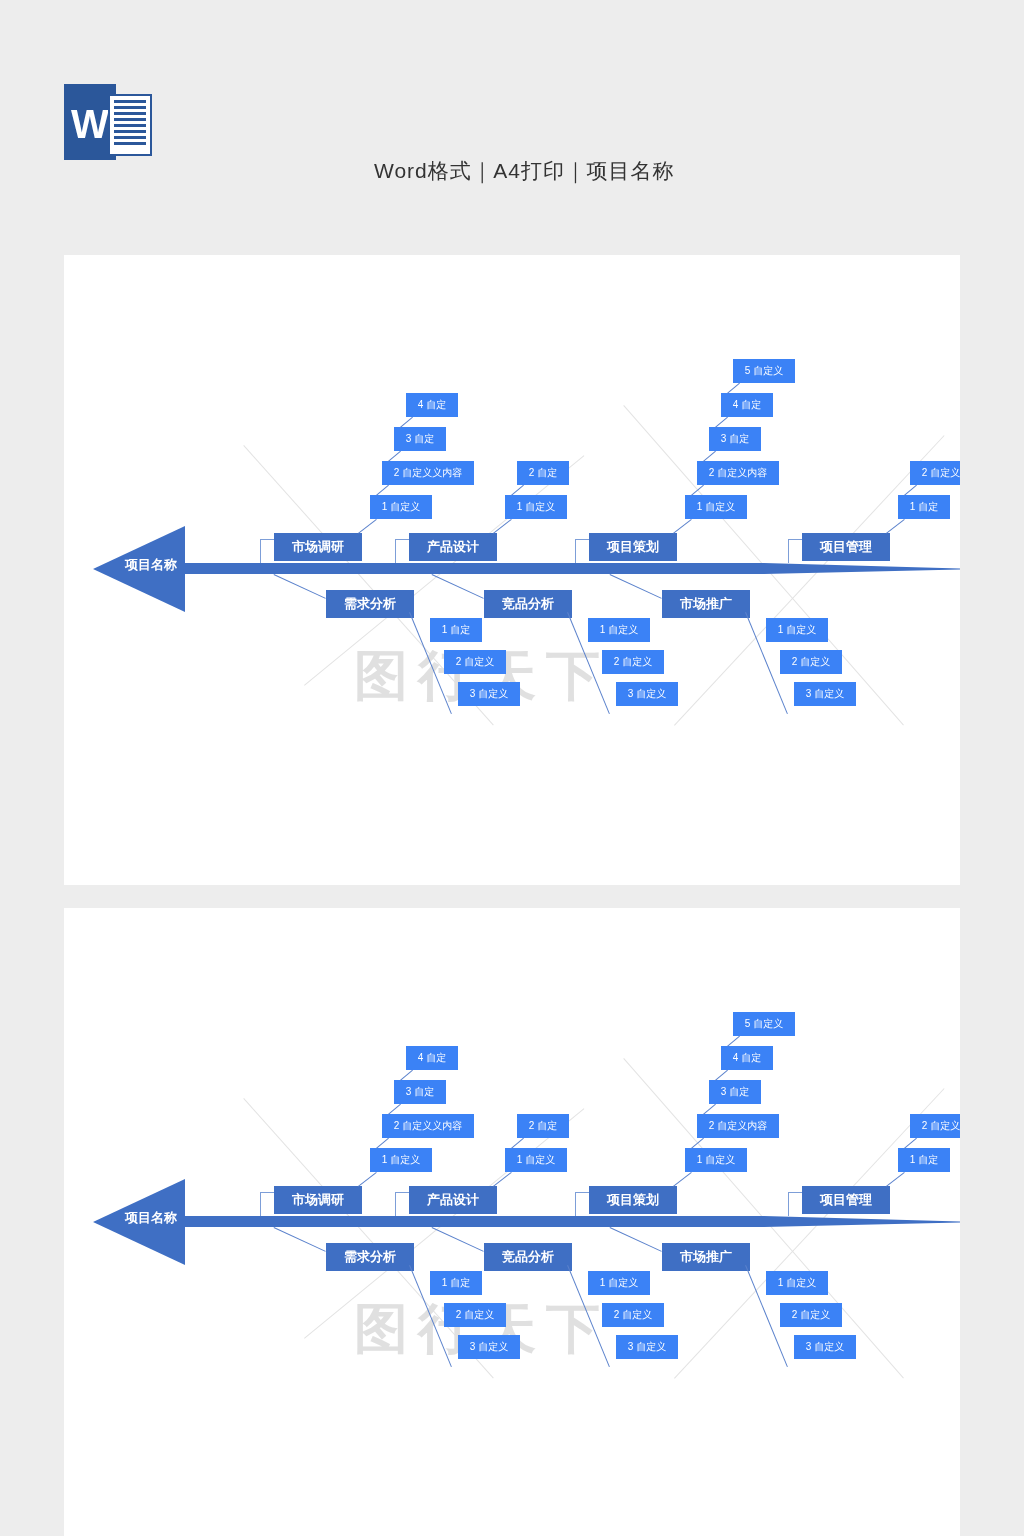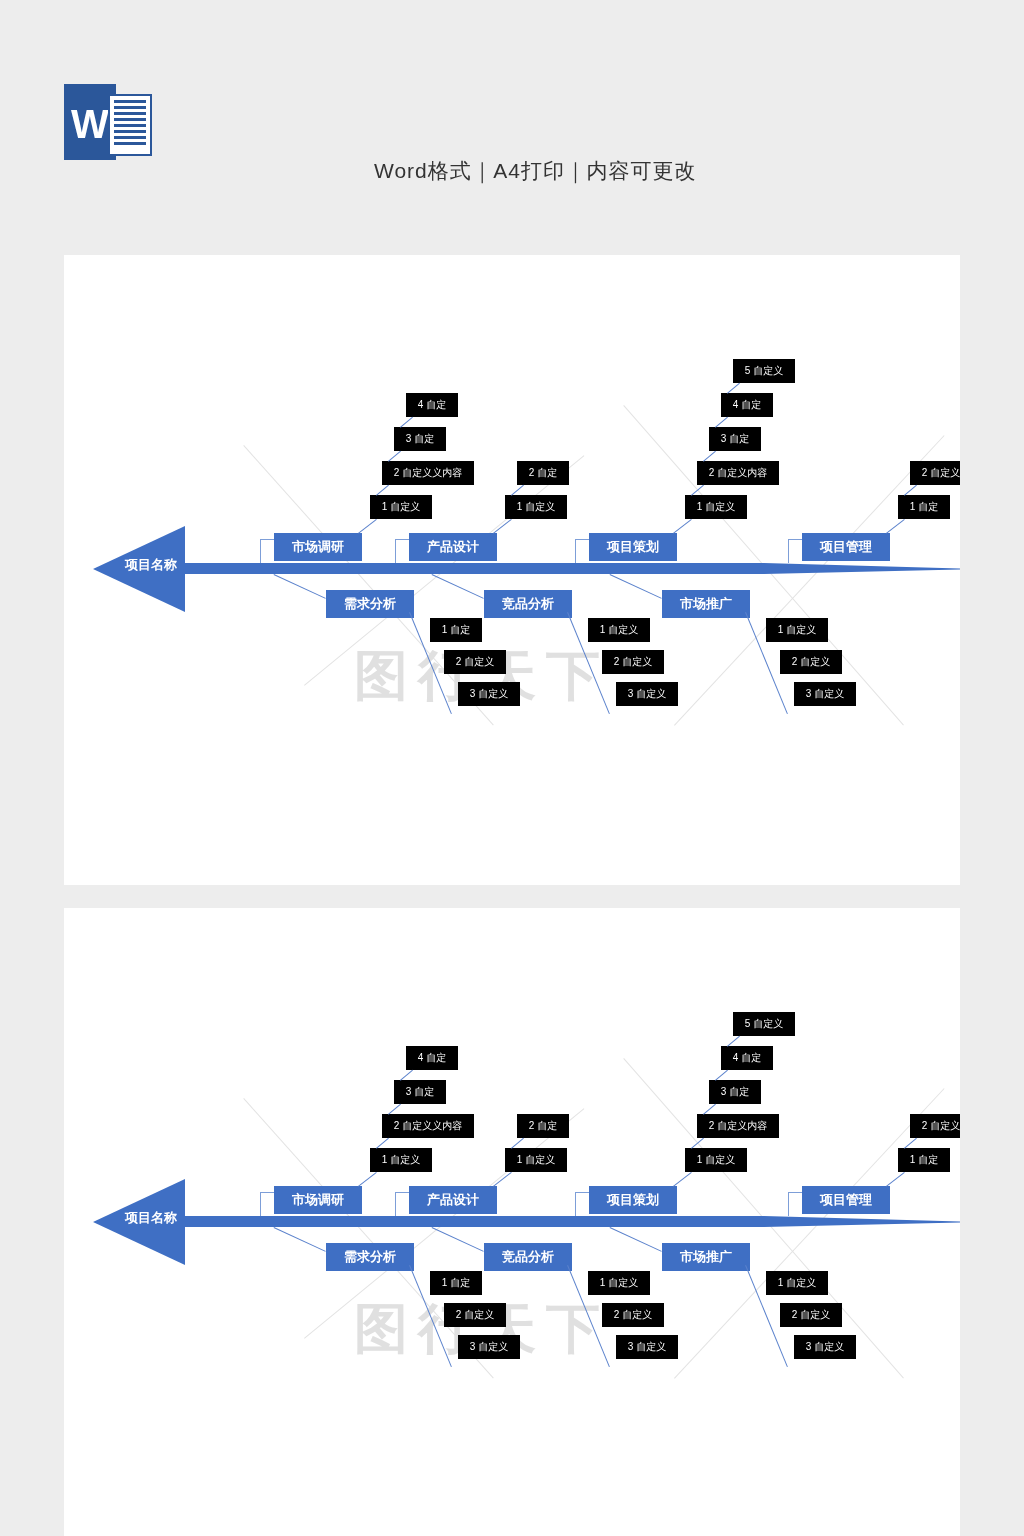--- a/index.html
+++ b/index.html
@@ -92,21 +92,21 @@
 
   
   .cat-box {
     position: absolute; background: #3f6fc4; color: #ffffff;
     font-size: 13px; font-weight: bold;
     display: flex; align-items: center; justify-content: center;
     white-space: nowrap;
   }
   
   .sub-box {
-    position: absolute; background: #000000; color: #ffffff;
+    position: absolute; background: #3b82f6; color: #ffffff;
     font-size: 10px;
     display: flex; align-items: center; justify-content: center;
     white-space: nowrap;
   }
   
   .conn-v { position: absolute; background: #7d9ed8; width: 1px; }
   .conn-h { position: absolute; background: #7d9ed8; height: 1px; }
   .conn-diag {
     position: absolute; background: #5b82cc; height: 1px;
     transform-origin: 0 0;
@@ -125,21 +125,21 @@
         <div class="wi-line"></div>
           <div class="wi-line"></div>
           <div class="wi-line"></div>
         <div class="wi-line"></div>
           <div class="wi-line"></div>
           <div class="wi-line"></div>
         <div class="wi-line"></div>
           <div class="wi-line"></div>
       </div>
     </div>
-    <div class="subtitle">Word格式｜A4打印｜内容可更改</div>
+    <div class="subtitle">Word格式｜A4打印｜项目名称</div>
   </div>
 
   <div class="panel" id="panel-1">
     <div class="diagram">
         <div class="wm-diag" style="left: 180px; top: 190px; width: 375.366px; transform: rotate(48.2397deg);"></div>
         <div class="wm-diag" style="left: 560px; top: 150px; width: 425.206px; transform: rotate(48.8141deg);"></div>
         <div class="wm-diag" style="left: 240px; top: 430px; width: 362.353px; transform: rotate(-39.4007deg);"></div>
         <div class="wm-diag" style="left: 610px; top: 470px; width: 396.232px; transform: rotate(-47.0454deg);"></div>
         <div class="wm-text" style="left: 290px; top: 385px;">图行天下</div>
         <div class="arrowhead" style="left: 29px; top: 270.5px;"></div>

